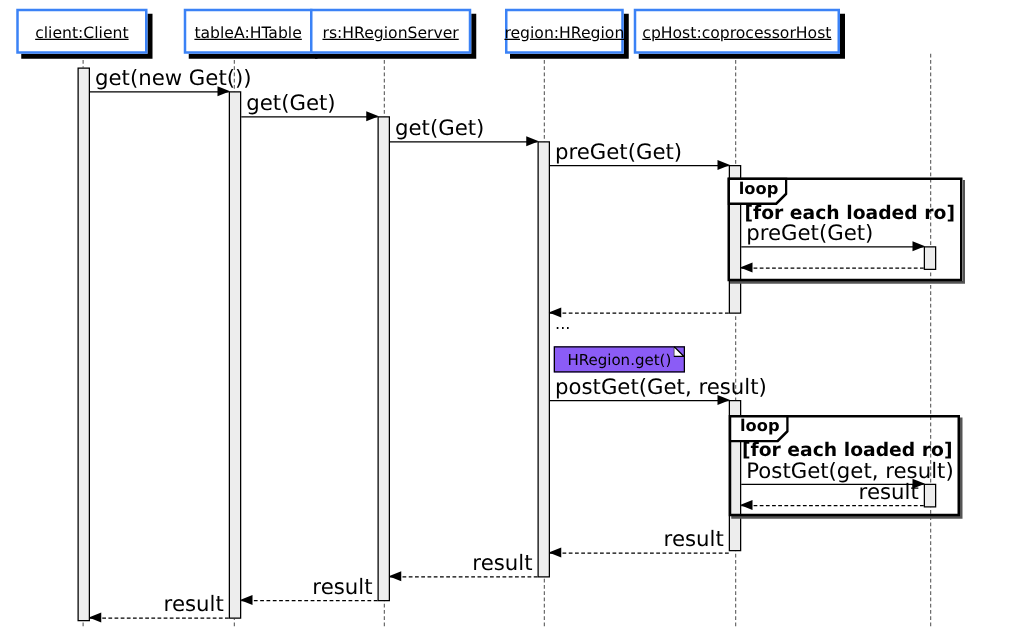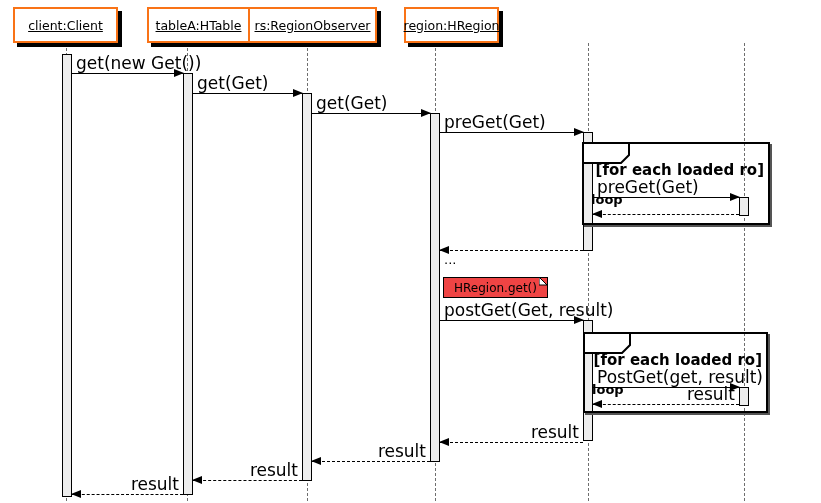--- a/index.html
+++ b/index.html
@@ -10,49 +10,49 @@
   
   .lifeline { position:absolute; top:43px; height:458px; width:0;
               border-left:1px dashed #6e6e6e; z-index:1; }
 
   
   .activation { position:absolute; width:10px; background:#ededed;
                 border:1px solid #000; z-index:2; }
 
   
   .participant { position:absolute; top:7px; height:36px; background:#fff;
-                 border:2px solid #f97316; box-shadow:4px 4px 0 #000;
+                 border:2px solid #3b82f6; box-shadow:4px 4px 0 #000;
                  display:flex; align-items:center; justify-content:center;
                  font-size:12.5px; color:#000; z-index:5; white-space:nowrap; }
   .participant span { text-decoration:underline; padding:0 4px; }
 
   
   .frame { position:absolute; border:2px solid #000; background:transparent;
            box-shadow:2px 2px 0 #555; z-index:3; }
   .frame-tab-svg { position:absolute; top:-2px; left:-2px; }
   .frame-tab-label { position:absolute; top:0; left:7px; font-weight:bold;
-                     font-size:13px; z-index:4;margin-top:48px; }
+                     font-size:13px; z-index:4; }
   .frame-cond { position:absolute; top:17px; right:4px; font-weight:bold;
                 font-size:15px; white-space:nowrap; }
 
   
   .msg { position:absolute; height:0; border-top:1px solid #000; z-index:4; }
   .msg.dashed { border-top-style:dashed;text-decoration:underline; }
   .msg-label { position:absolute; bottom:1px; left:4px; font-size:17px;
                white-space:nowrap; color:#000; }
   .msg-label.right { left:auto; right:4px; }
   .arrow-r { position:absolute; right:-1px; top:-5px; width:0; height:0;
              border-left:10px solid #000; border-top:4px solid transparent;
              border-bottom:4px solid transparent; }
   .arrow-l { position:absolute; left:-1px; top:-5px; width:0; height:0;
              border-right:10px solid #000; border-top:4px solid transparent;
              border-bottom:4px solid transparent; }
 
   
-  .note { position:absolute; background:#ef4444; border:1px solid #000;
+  .note { position:absolute; background:#8b5cf6; border:1px solid #000;
           display:flex; align-items:center; justify-content:center;
           font-size:12px; z-index:4; }
   .note-fold { position:absolute; top:-1px; right:-1px; z-index:4; }
 
   .ellipsis { position:absolute; font-size:13px; z-index:4; }
 </style>
 </head>
 <body>
 
 <div class="canvas">
@@ -153,19 +153,22 @@
     </svg>
   </div>
 
   <div class="participant" style="left:13px;width:105px">
     <span>client:Client</span>
   </div>
   <div class="participant" style="left:147px;width:103px">
     <span>tableA:HTable</span>
   </div>
   <div class="participant" style="left:248px;width:129px">
-    <span>rs:RegionObserver</span>
+    <span>rs:HRegionServer</span>
   </div>
   <div class="participant" style="left:404px;width:95px">
     <span>region:HRegion</span>
+  </div>
+  <div class="participant" style="left:507px;width:165px">
+    <span>cpHost:coprocessorHost</span>
   </div>
 
 </div>
 
 </body></html>

